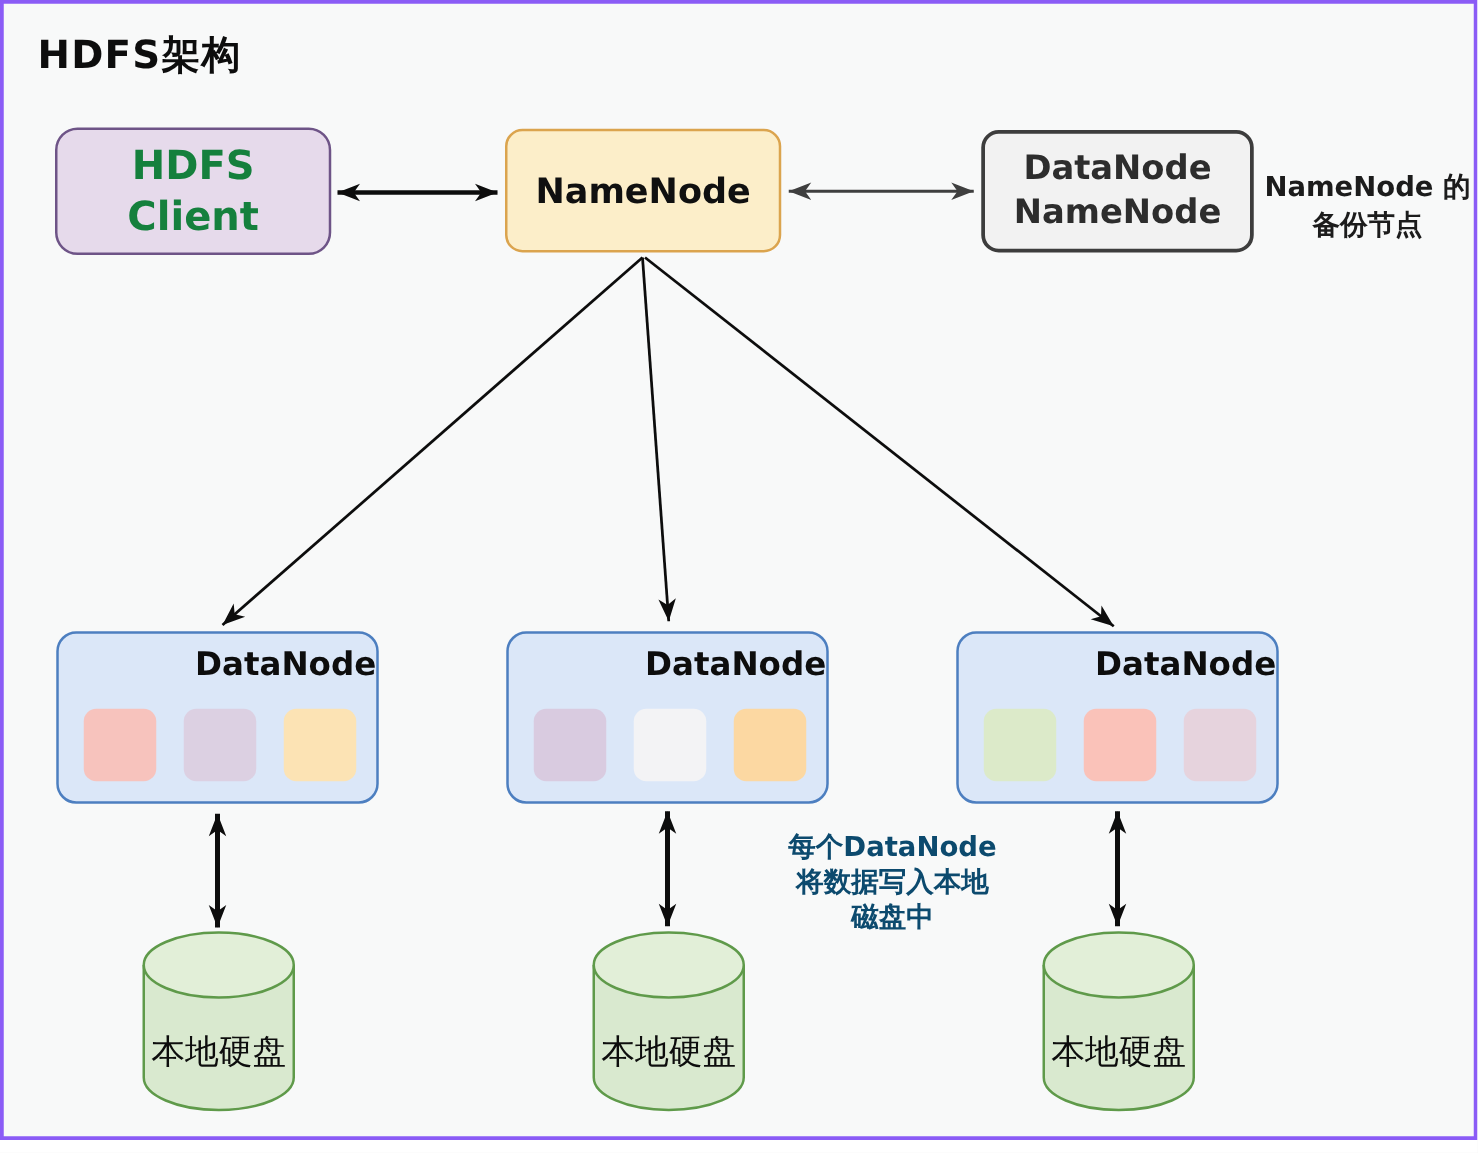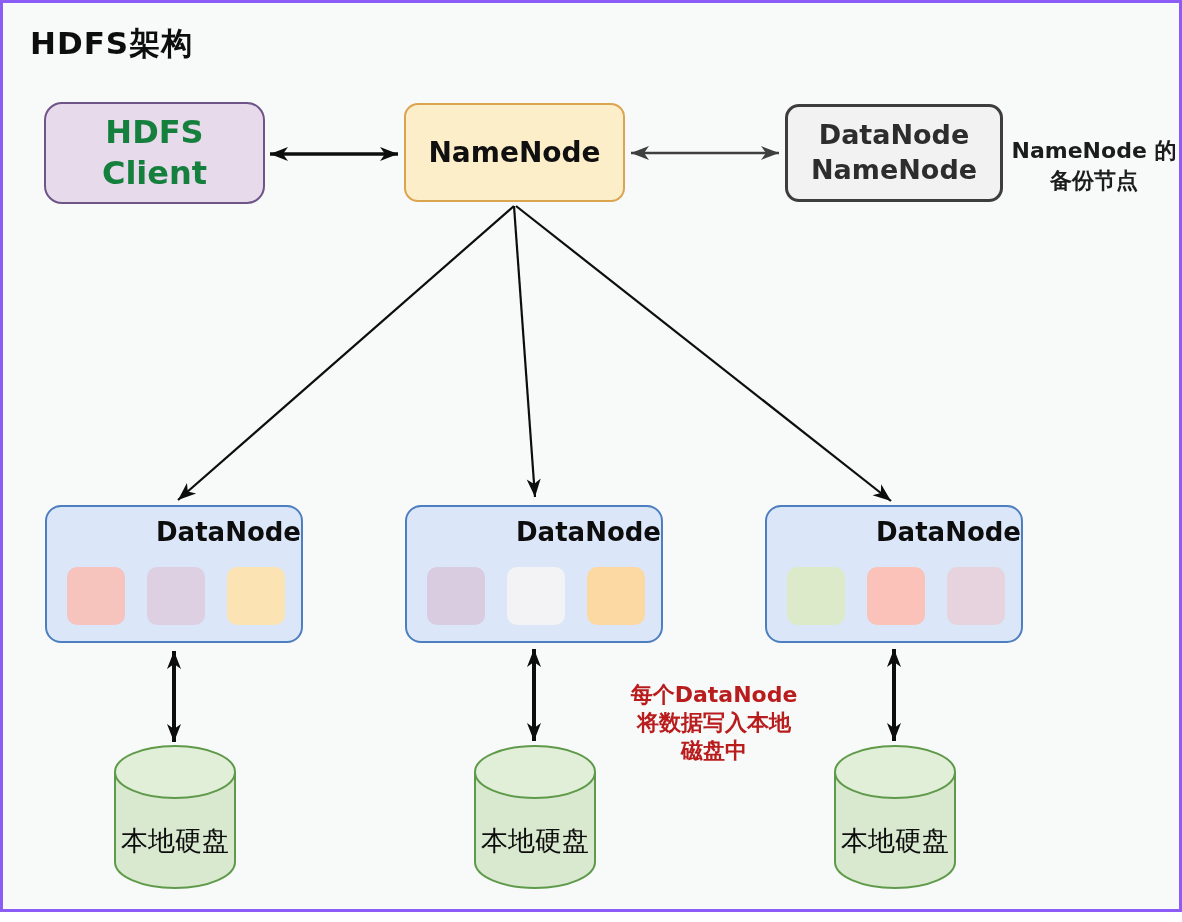--- a/index.html
+++ b/index.html
@@ -47,22 +47,22 @@
     font-size:26px; font-weight:bold; color:#0d0d0d;
   }
   .block { position:absolute; top:60px; width:58px; height:58px; border-radius:10px; }
   .b1 { left:20px; } .b2 { left:100px; } .b3 { left:180px; }
   .disk-label {
     position:absolute; top:820px; width:160px; text-align:center;
     font-size:27px; font-weight:normal; color:#0d0d0d;
   }
   .dl1 { left:92px; } .dl2 { left:452px; } .dl3 { left:812px; }
   .annotation {
-    position:absolute; left:601px; top:678px; width:220px; text-align:center;
-    font-size:22px; font-weight:bold; line-height:1.28; color:#b91c1c;
+    position:absolute; left:601px; top:662px; width:220px; text-align:center;
+    font-size:22px; font-weight:bold; line-height:1.28; color:#0c4a6e;
     white-space:pre-line;
   }
 </style>
 </head>
 <body>
 
 <div class="canvas" style="background-color: rgb(248, 249, 249);">
 
   <svg class="layer" width="1182" height="922" viewBox="0 0 1182 922">
     <defs>

